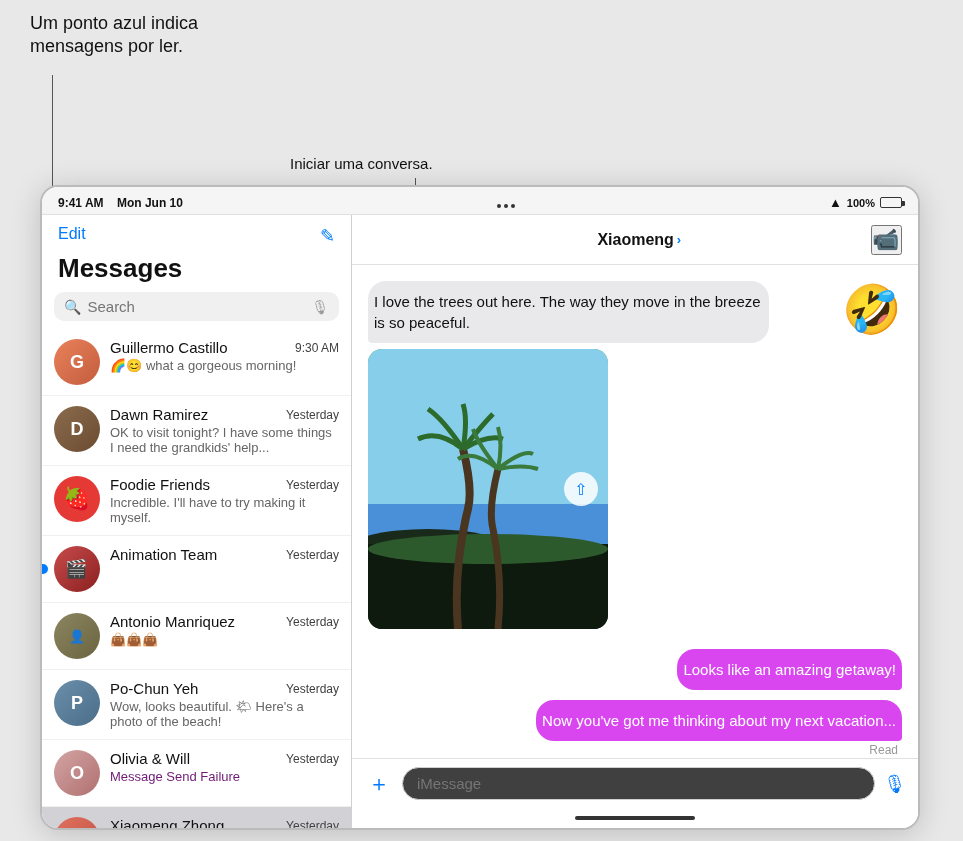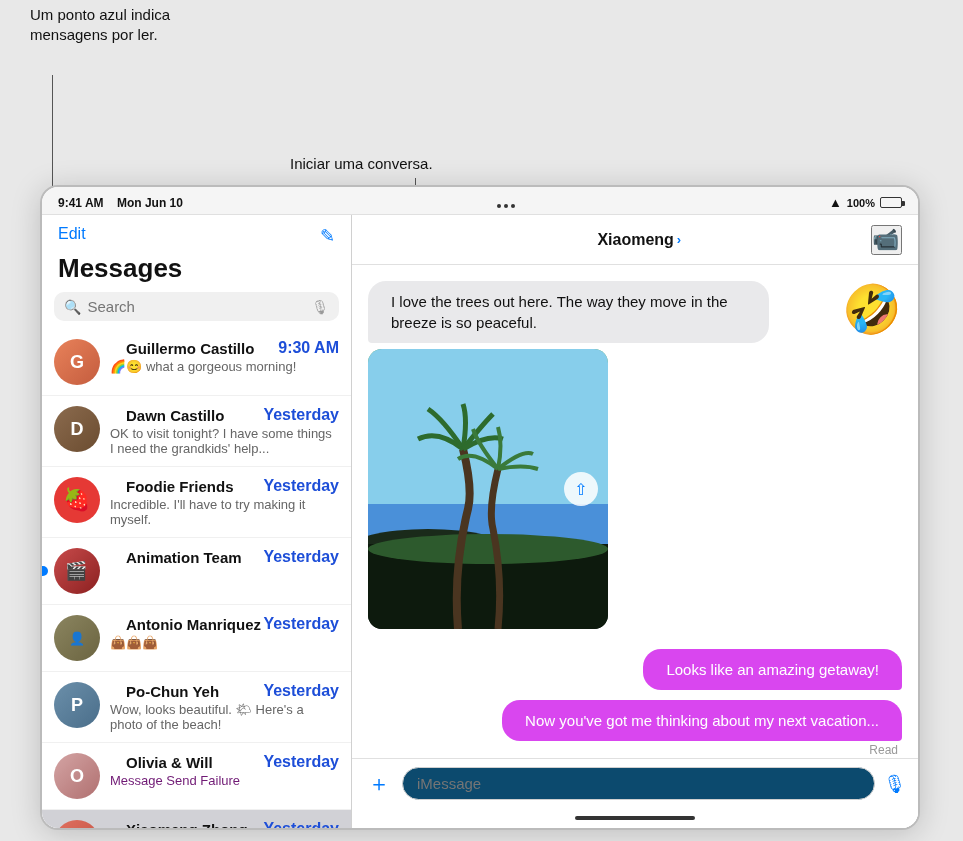--- a/index.html
+++ b/index.html
@@ -8,23 +8,23 @@
       font-family: -apple-system, BlinkMacSystemFont, 'Helvetica Neue', Arial, sans-serif;
       width: 963px;
       height: 841px;
       position: relative;
       overflow: hidden;
     }
 
     
     .annotation-blue-dot {
       position: absolute;
-      top: 5px;
+      top: 12px;
       left: 30px;
-      font-size: 15px;
+      font-size: 18px;
       color: #111;
       line-height: 1.3;
       width: 170px;
     }
     .annotation-start-convo {
       position: absolute;
       top: 155px;
       left: 290px;
       font-size: 15px;
       color: #111;
@@ -183,22 +183,22 @@
       left: -16px;
       top: 18px;
     }
     .convo-info { flex: 1; min-width: 0; }
     .convo-name-row {
       display: flex;
       justify-content: space-between;
       align-items: center;
       margin-bottom: 2px;
     }
-    .convo-name { font-size: 15px; font-weight: 700; color: #111; margin-left: 16px; }
-    .convo-time { font-size: 16px; color: #1d4ed8; flex-shrink: 0; font-weight: bold; }
+    .convo-name { font-size: 15px; font-weight: 400; color: #111; }
+    .convo-time { font-size: 12px; color: #404040; flex-shrink: 0; }
     .convo-preview { font-size: 13px; color: #666; overflow: hidden; text-overflow: ellipsis; display: -webkit-box; -webkit-line-clamp: 2; -webkit-box-orient: vertical; }
     .send-failure { color: #701a75; }
 
     
     .chat-area {
       flex: 1;
       display: flex;
       flex-direction: column;
       background: #fff;
       position: relative;
@@ -239,21 +239,21 @@
       font-size: 48px;
     }
 
     
     .msg-group { display: flex; flex-direction: column; }
     .msg-group.incoming { align-items: flex-start; }
     .msg-group.outgoing { align-items: flex-end; }
 
     .bubble {
       max-width: 75%;
-      padding: 10px 23px;
+      padding: 10px 6px;
       border-radius: 18px;
       font-size: 15px;
       line-height: 1.4;
     }
     .bubble.incoming {
       background: #e9e9eb;
       color: #111;
       border-bottom-left-radius: 4px;
     }
     .bubble.outgoing {
@@ -321,21 +321,21 @@
       justify-content: center;
     }
     .input-field {
       flex: 1;
       border: 1px solid #d0d0d0;
       border-radius: 18px;
       padding: 7px 14px;
       font-size: 15px;
       color: #999;
       outline: none;
-      background: #0c4a6e;
+      background: #404040;
     }
     .mic-btn {
       background: none;
       border: none;
       color: #007aff;
       font-size: 18px;
       cursor: pointer;
     }
 
     .home-indicator {
@@ -429,21 +429,21 @@
             <div class="convo-preview">🌈😊 what a gorgeous morning!</div>
           </div>
         </div>
 
         <div class="convo-item">
           <div class="avatar-wrap">
             <div class="avatar av-dawn">D</div>
           </div>
           <div class="convo-info">
             <div class="convo-name-row">
-              <span class="convo-name">Dawn Castillo</span>
+              <span class="convo-name">Dawn Ramirez</span>
               <span class="convo-time">Yesterday</span>
             </div>
             <div class="convo-preview">OK to visit tonight? I have some things I need the grandkids' help...</div>
           </div>
         </div>
 
         <div class="convo-item">
           <div class="avatar-wrap">
             <div class="avatar av-foodie">🍓</div>
           </div>

